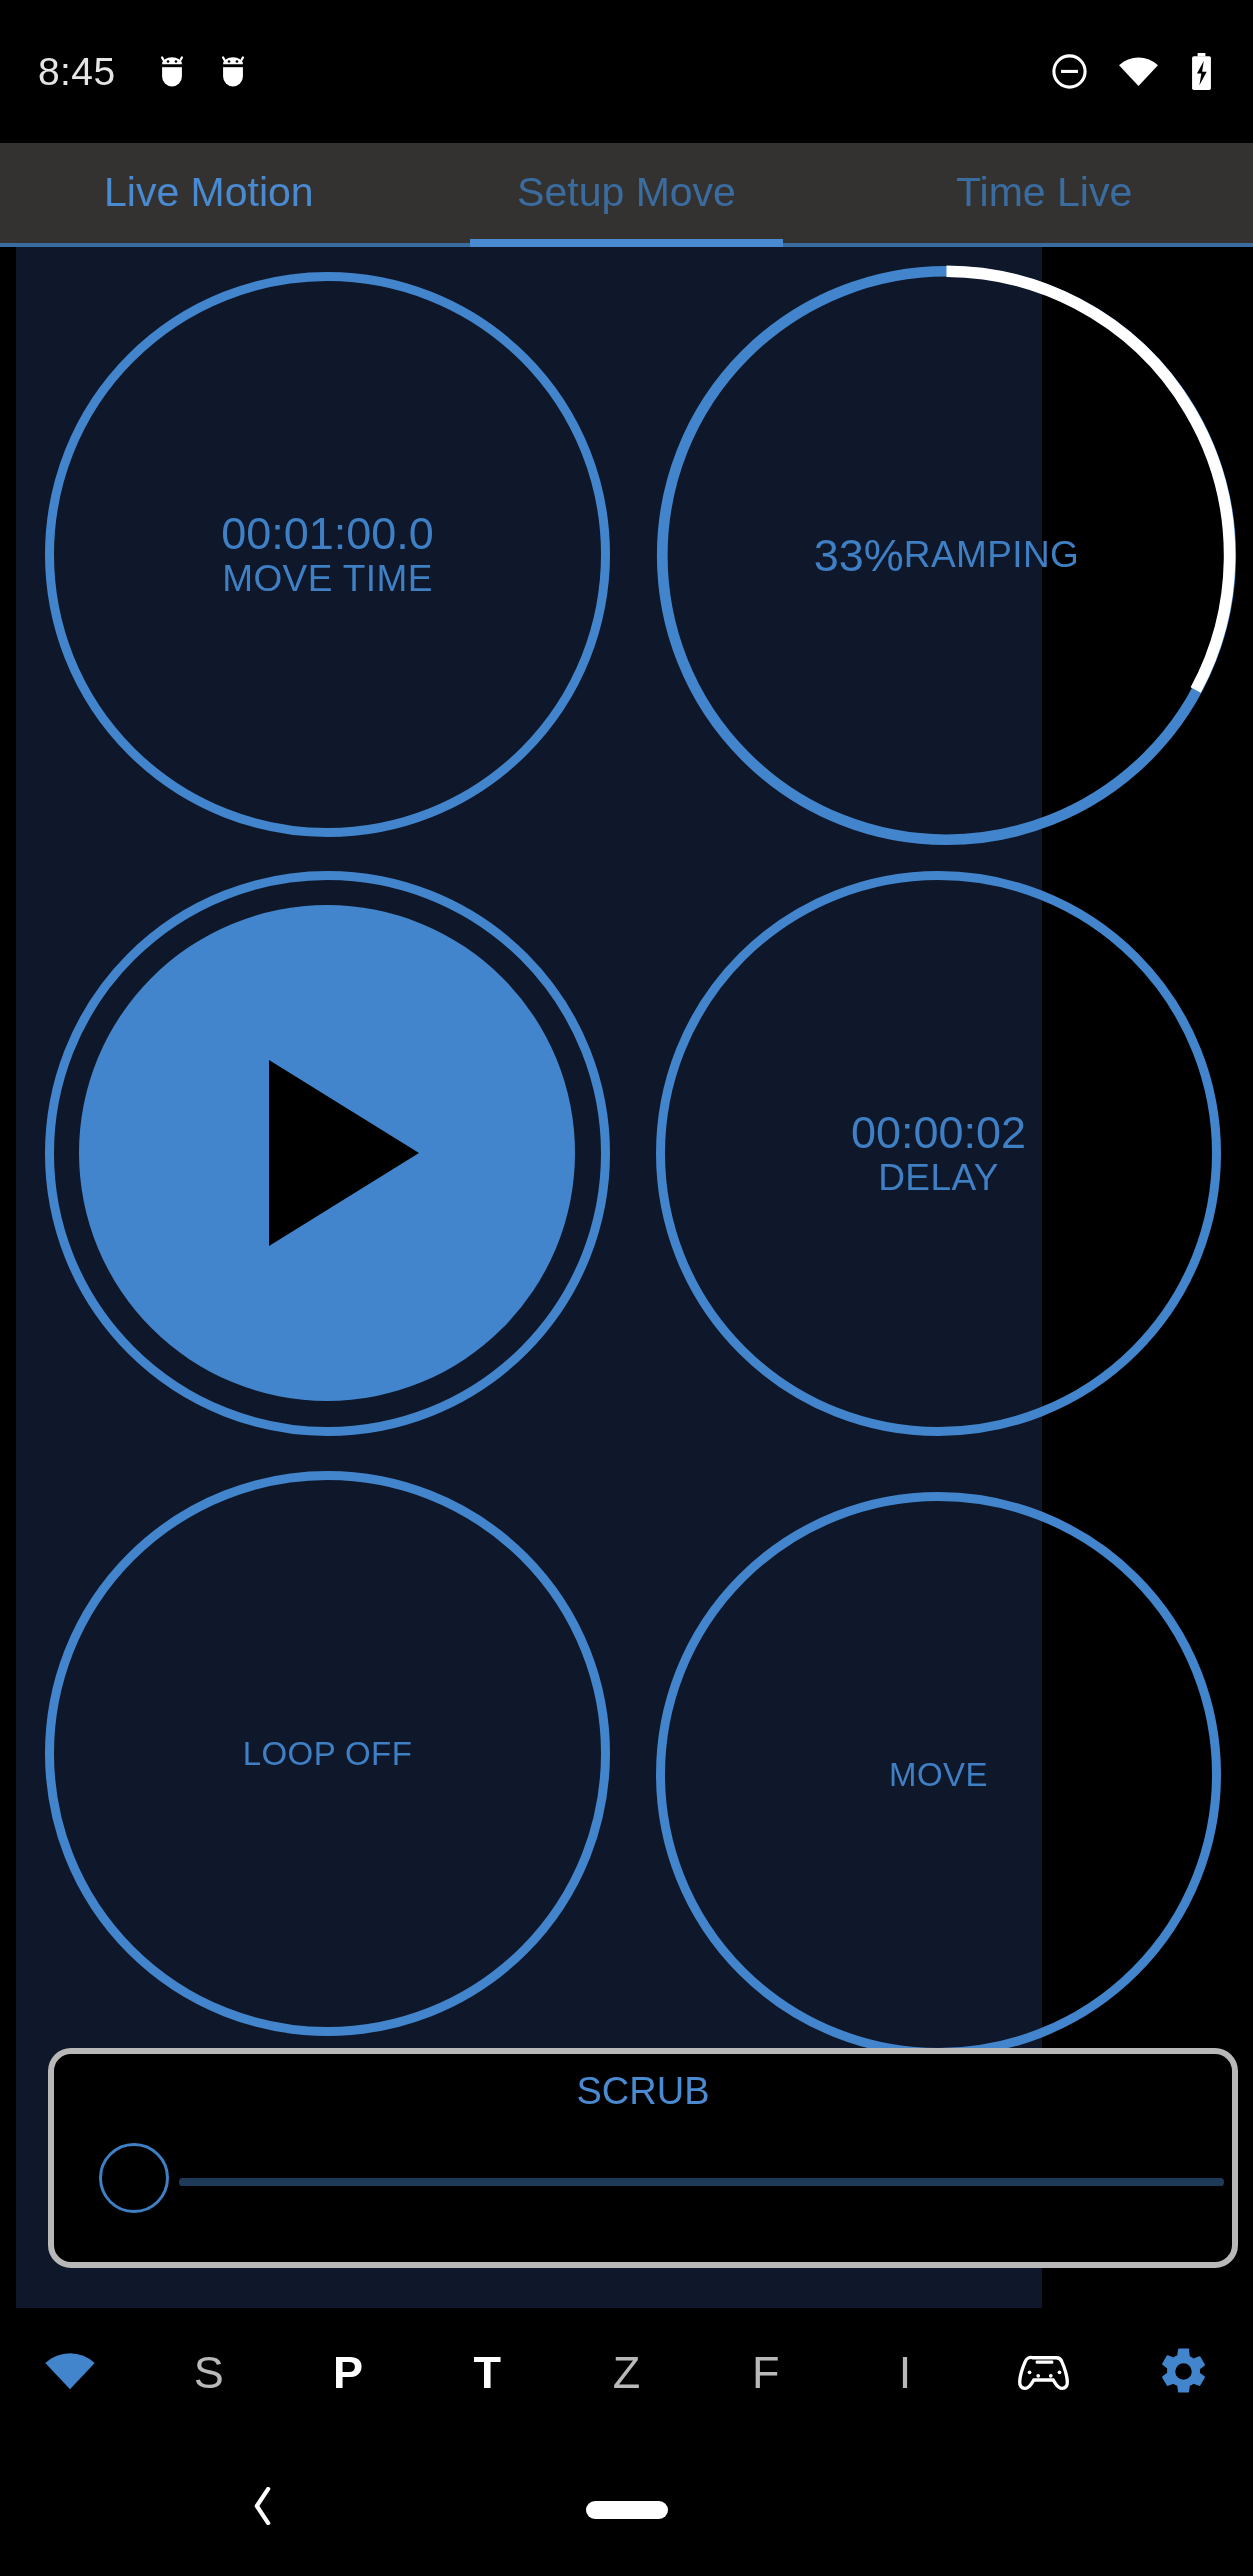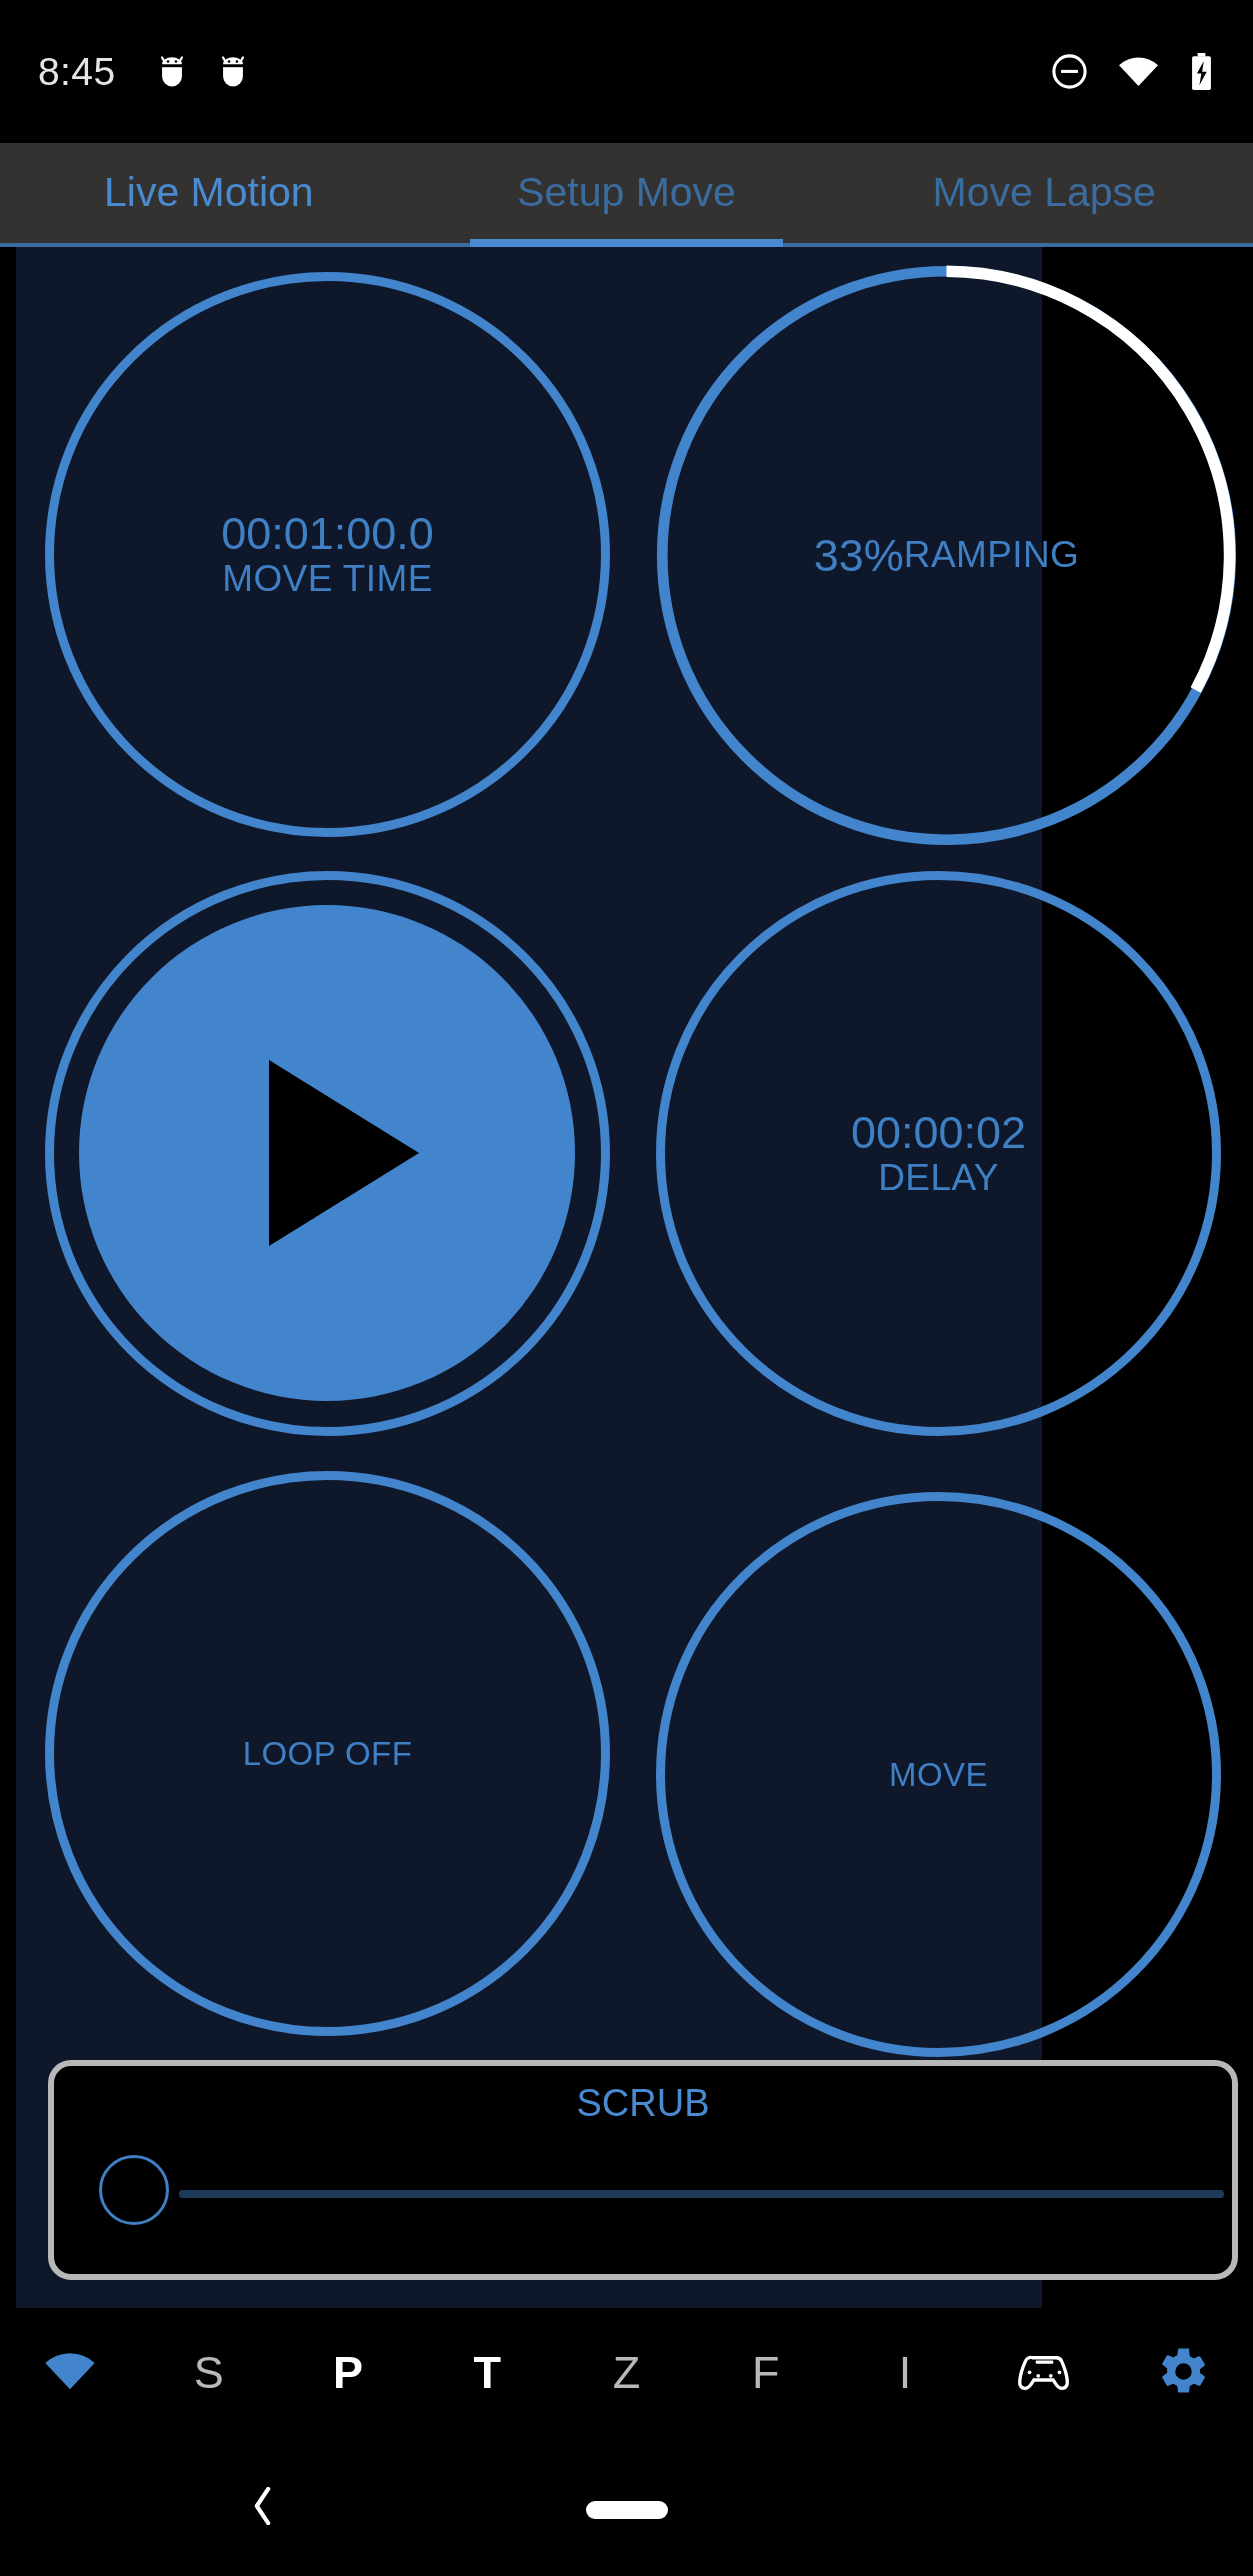--- a/index.html
+++ b/index.html
@@ -94,21 +94,21 @@
     border-top:93px solid transparent;
     border-bottom:93px solid transparent;
     border-left:150px solid #000;
     margin-left:34px;
   }
 
   
   .scrub-panel {
     position:absolute; left:32px; top:1801px;
     width:1190px; height:220px;
-    background:#000; border:6.3px solid #b8b8b8; border-radius:23px;margin-top:12px;
+    background:#000; border:6.3px solid #b8b8b8; border-radius:23px;
   }
   .scrub-title {
     position:absolute; left:0; top:16px; width:100%;
     text-align:center; color:#4a8ad0; font-size:38px;
   }
   .scrub-track {
     position:absolute; left:125px; top:124px; width:1045px; height:8px;
     background:#1d3b58; border-radius:3.6px;
   }
   .scrub-thumb {
@@ -191,21 +191,21 @@
           <path d="M9.4 5.6 L5.2 13.2 H7.9 L6.7 20.4 L11.2 12.2 H8.4 Z" fill="#000"></path>
         </svg>
       </span>
     </div>
   </div>
 
   <div class="tabbar">
     <div class="tabs">
       <div class="tab active">Live Motion</div>
       <div class="tab">Setup Move</div>
-      <div class="tab">Move Lapse</div>
+      <div class="tab">Time Live</div>
     </div>
     <div class="tab-underline-track"></div>
     <div class="tab-indicator"></div>
   </div>
 
   <div class="main">
 
     <div class="circ ring" style="left:29px; top:25px; width:565px; height:565px;">
       <div class="c-value">00:01:00.0</div>
       <div class="c-label">MOVE TIME</div>

